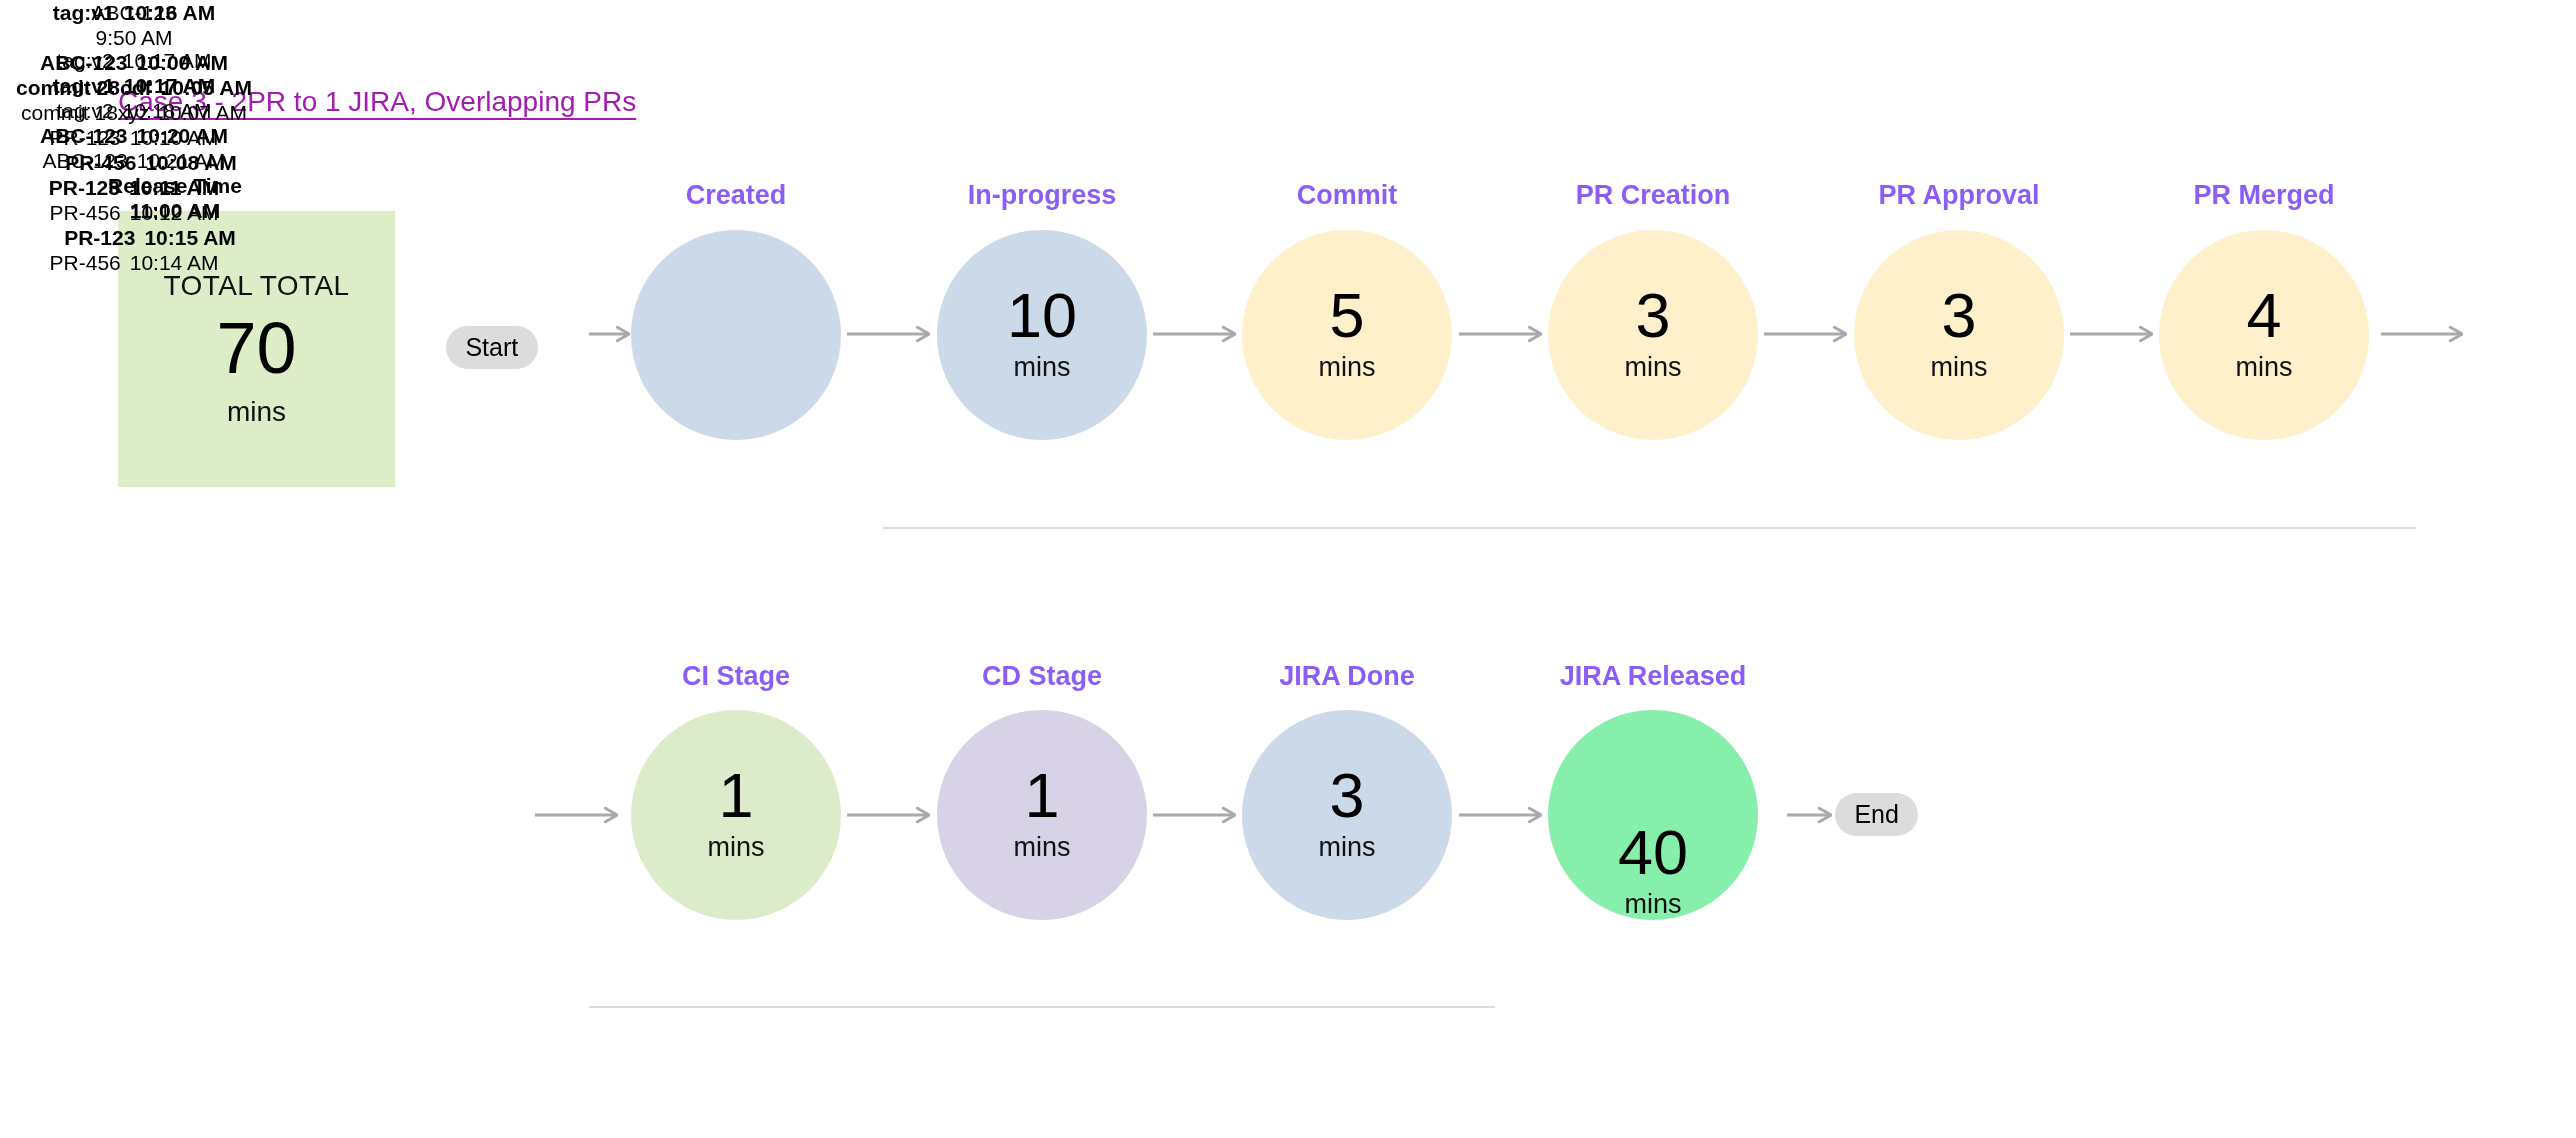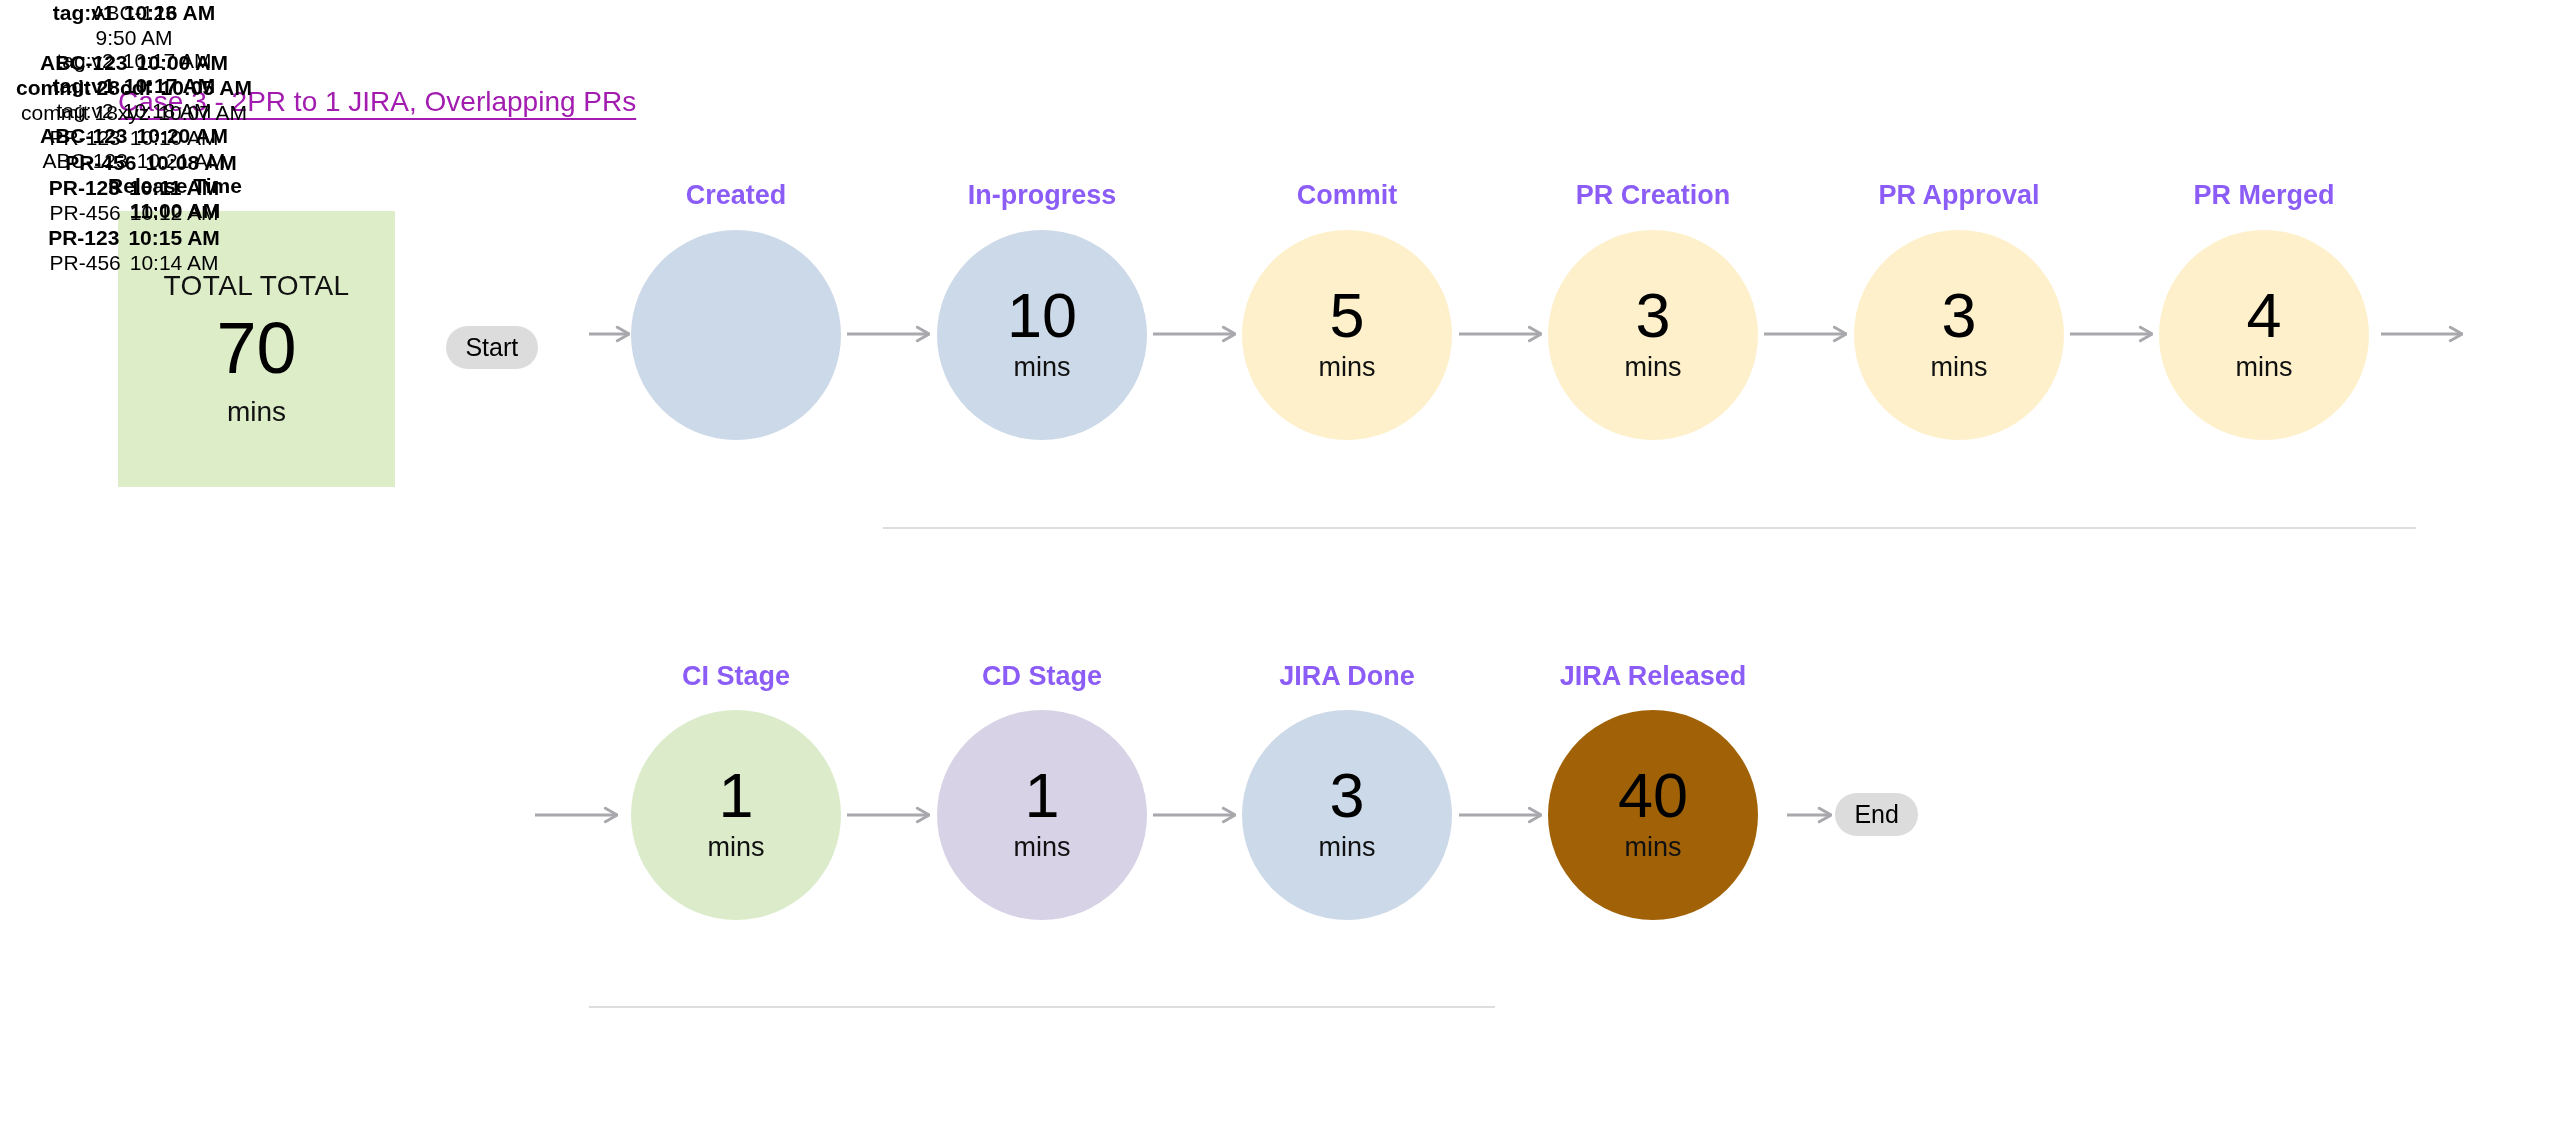--- a/index.html
+++ b/index.html
@@ -218,21 +218,21 @@
     </div>
     <div class="detail bold" style="left: 1825px; top: 483px;"><span class="id">PR-123</span><span class="time">10:11 AM</span></div>
     <div class="detail reg" style="left: 1825px; top: 535px;"><span class="id">PR-456</span><span class="time">10:12 AM</span></div>
     <div class="node node-header" style="left: 2130px; top: 179px;">PR Merged</div>
     <div class="node bubble-wrap" style="left: 2130px; top: 224px;">
       <div class="bubble" style="background: rgb(253, 240, 203);">
         <div class="num">4</div>
         <div class="unit">mins</div>
       </div>
     </div>
-    <div class="detail bold" style="left: 2130px; top: 483px;"><span class="id">PR-123</span><span class="time">10:15 AM</span></div>
+    <div class="detail bold" style="left: 2130px; top: 483px; padding-left: 16px;"><span class="id">PR-123</span><span class="time">10:15 AM</span></div>
     <div class="detail reg" style="left: 2130px; top: 535px;"><span class="id">PR-456</span><span class="time">10:14 AM</span></div>
     <div class="conn" style="left: 847px; top: 325px;">
       <svg width="83" height="18" viewBox="0 0 112 24">
         <line x1="0" y1="12" x2="109" y2="12" stroke="#a8a8ad" stroke-width="4"></line>
         <polyline points="95,3 111,12 95,21" fill="none" stroke="#a8a8ad" stroke-width="4" stroke-linecap="round" stroke-linejoin="round"></polyline>
       </svg>
     </div>
     <div class="conn" style="left: 1153px; top: 325px;">
       <svg width="83" height="18" viewBox="0 0 112 24">
         <line x1="0" y1="12" x2="109" y2="12" stroke="#a8a8ad" stroke-width="4"></line>
@@ -282,21 +282,21 @@
     <div class="node bubble-wrap" style="left: 1213px; top: 704px;">
       <div class="bubble" style="background: rgb(204, 217, 232);">
         <div class="num">3</div>
         <div class="unit">mins</div>
       </div>
     </div>
     <div class="detail bold" style="left: 1213px; top: 962px;"><span class="id">ABC-123</span><span class="time">10:20 AM</span></div>
     <div class="detail reg" style="left: 1213px; top: 1014px;"><span class="id">ABC-123</span><span class="time">10:21 AM</span></div>
     <div class="node node-header" style="left: 1519px; top: 660px;">JIRA Released</div>
     <div class="node bubble-wrap" style="left: 1519px; top: 704px;">
-      <div class="bubble" style="background: #a16207;">
+      <div class="bubble" style="background: #86efac; justify-content: flex-end;">
         <div class="num">40</div>
         <div class="unit">mins</div>
       </div>
     </div>
     <div class="detail bold stacked" style="left: 1519px; top: 962px; padding-left: 41px;">
       <span class="id">Release Time</span>
       <span class="time">11:00 AM</span>
     </div>
     <div class="conn" style="left: 847px; top: 806px;">
       <svg width="83" height="18" viewBox="0 0 112 24">

